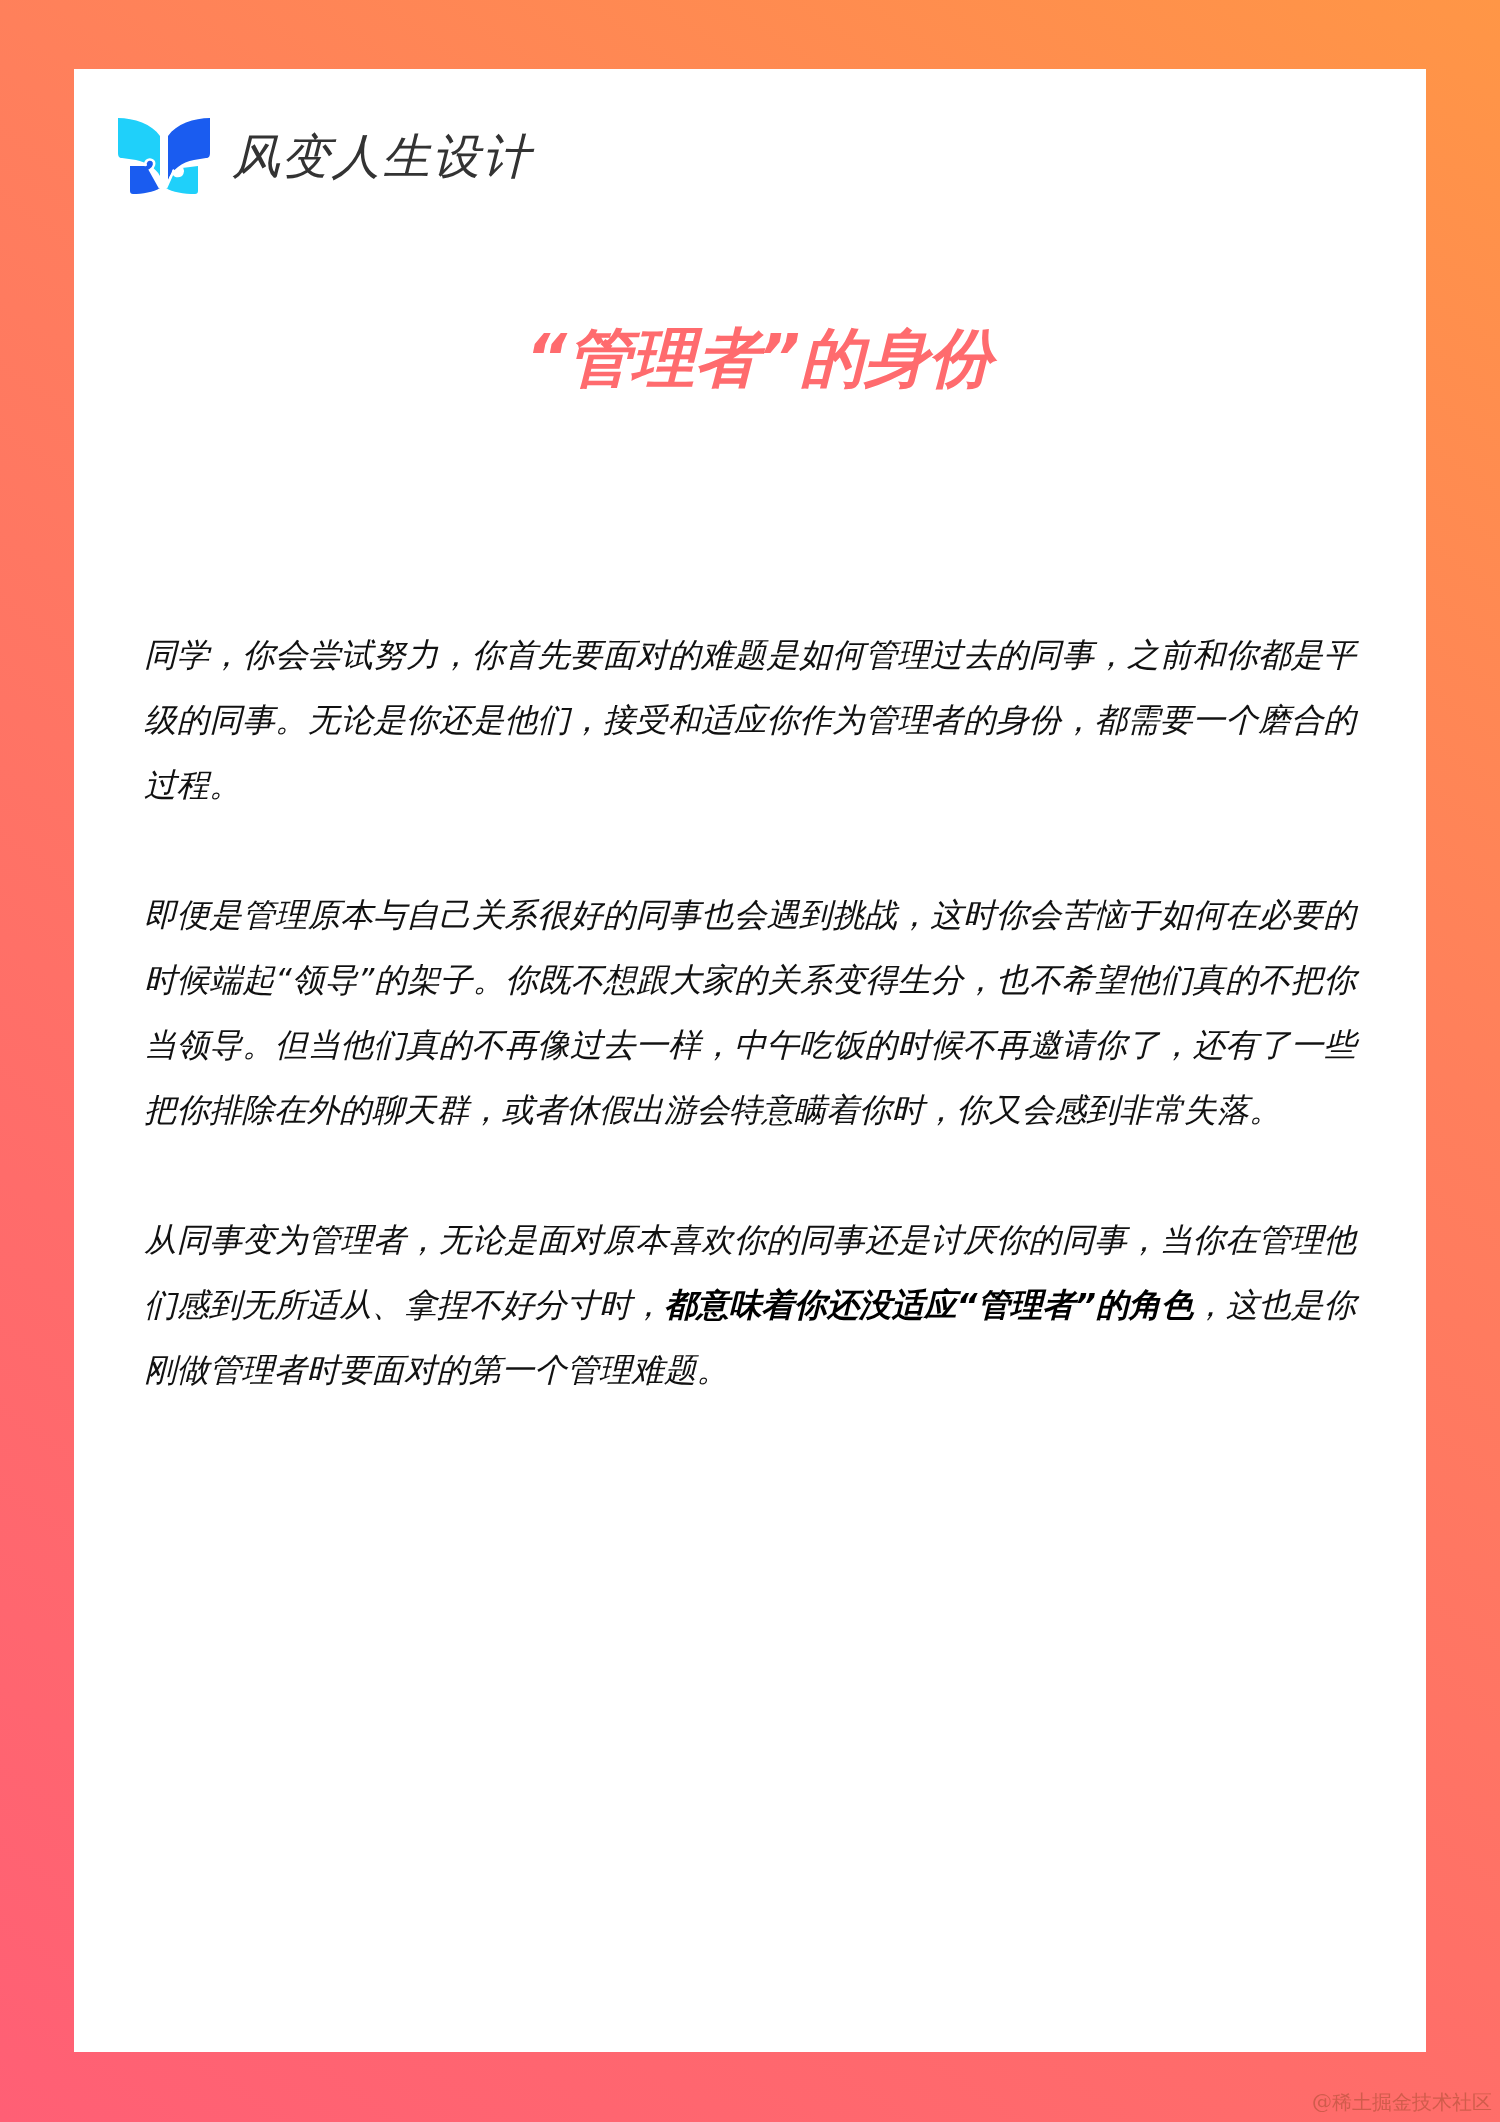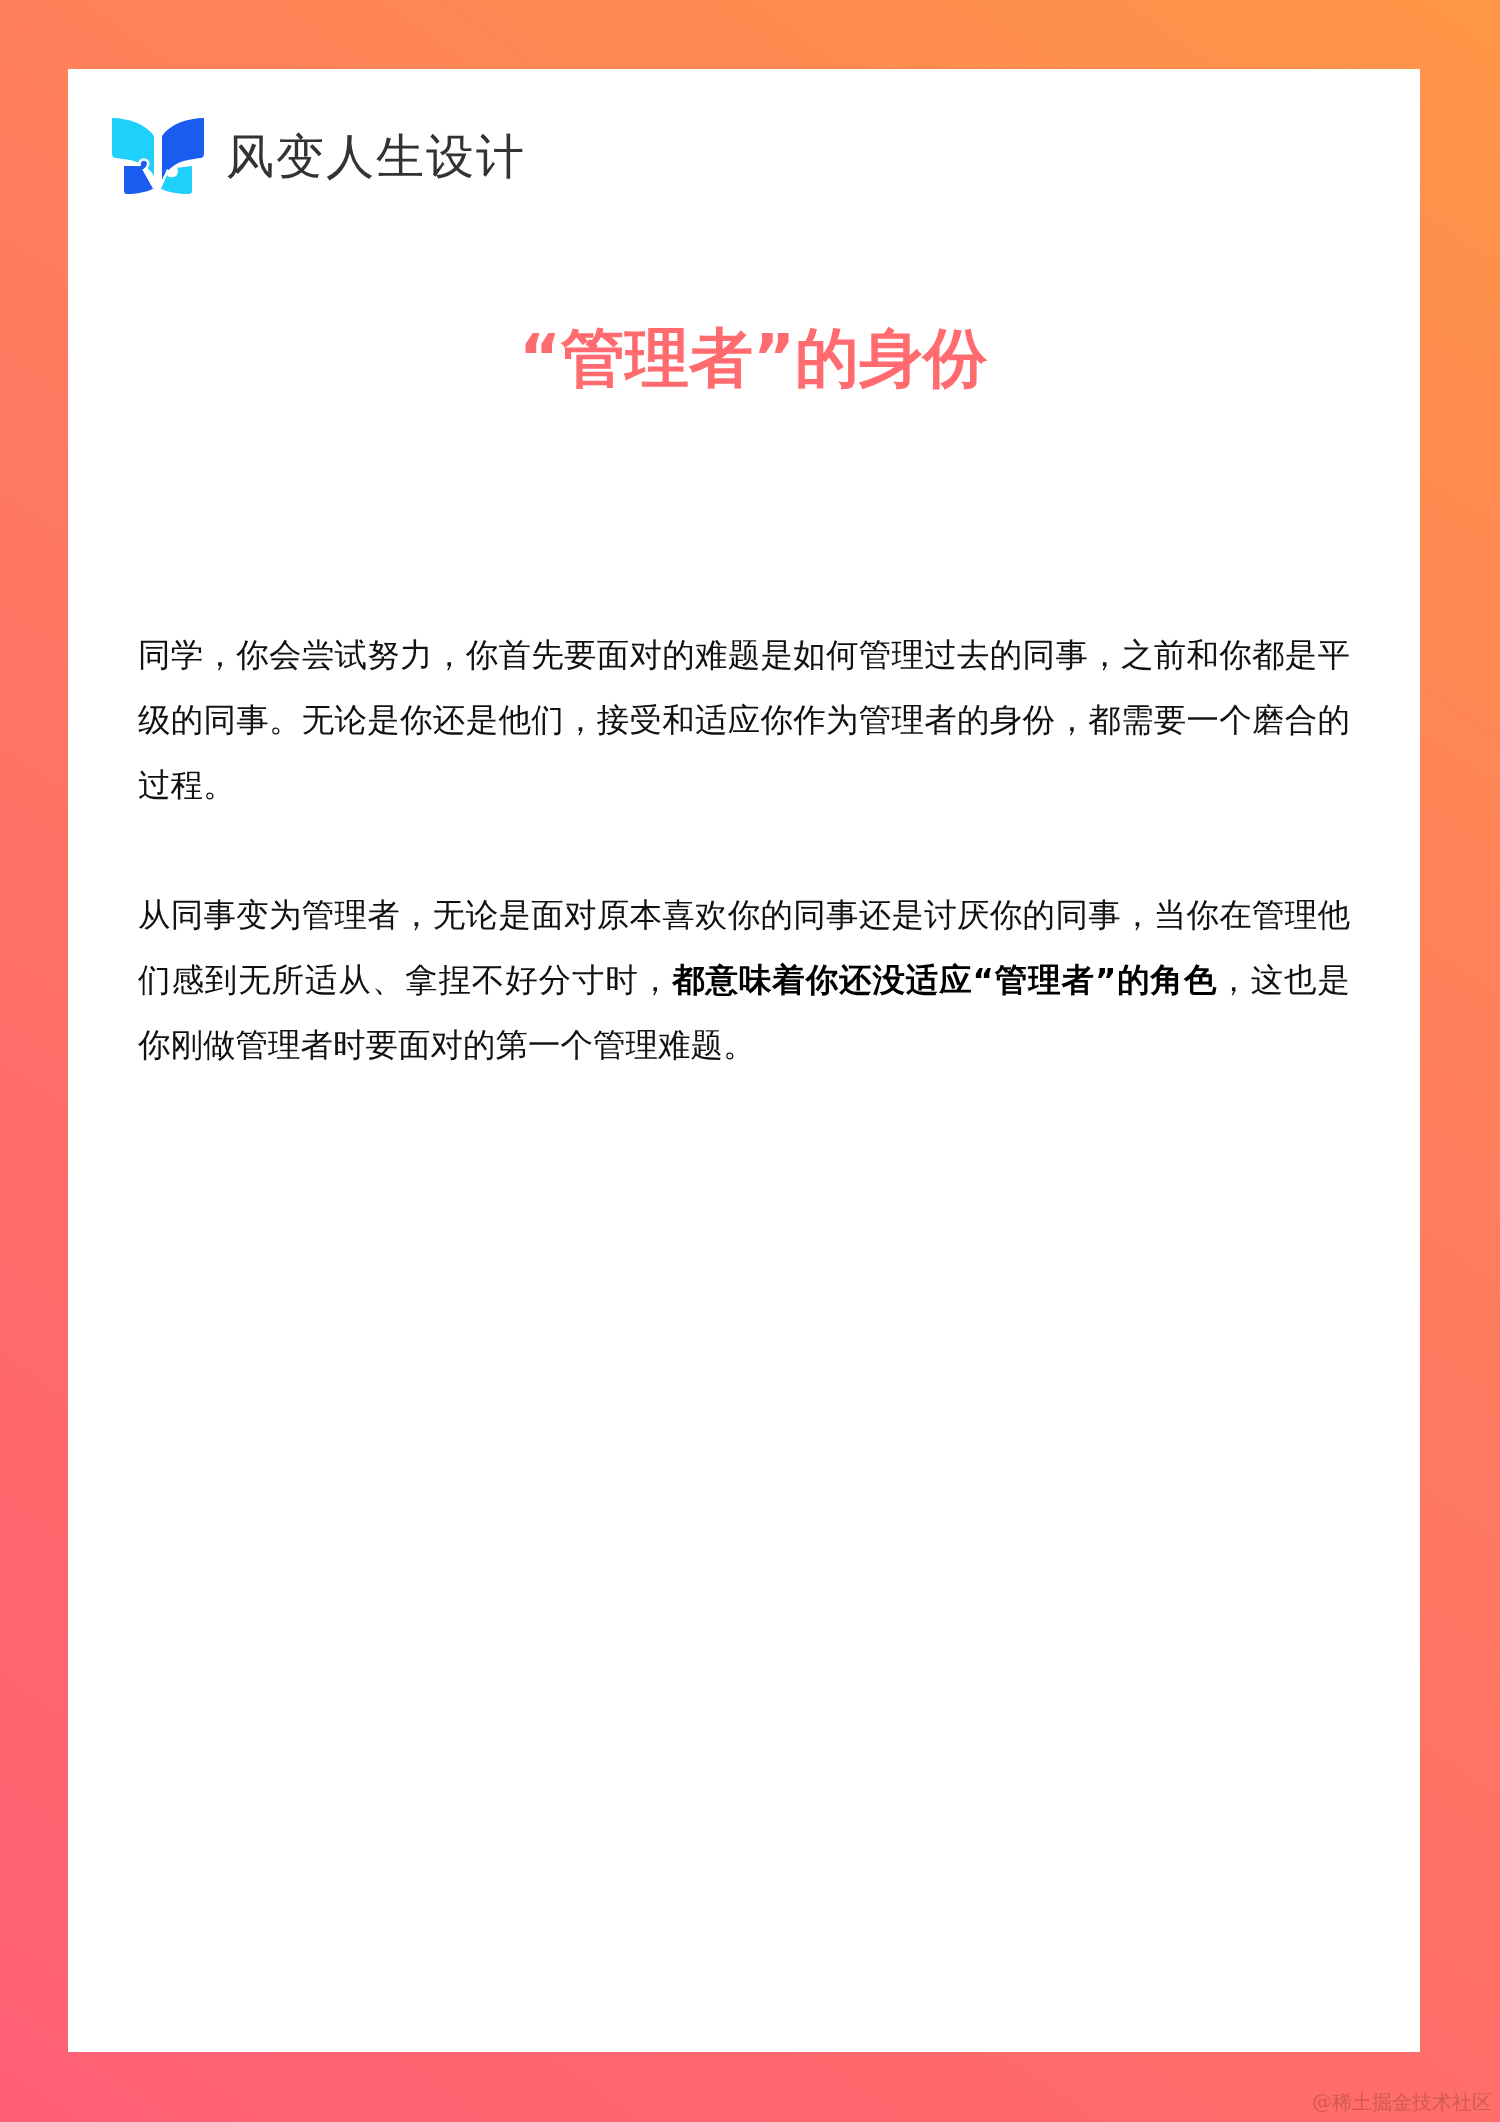--- a/index.html
+++ b/index.html
@@ -2,22 +2,23 @@
 <html><head>
 <meta charset="utf-8">
 <style>
   html, body { margin: 0; padding: 0; }
   body {
     width: 1500px; height: 2122px; position: relative; overflow: hidden;
     background: linear-gradient(35deg, #ff5f75 0%, #ff6c6a 30%, #ff7f5c 65%, #ff9646 100%);
     font-family: "DejaVu Sans", "Liberation Sans", sans-serif;
   }
   .card {
-    position: absolute; left: 68px; top: 69px; width: 1352px; height: 1983px;
+    position: absolute; left: 74px; top: 69px; width: 1352px; height: 1983px;
     background: #ffffff;
+    font-style: italic;
   }
   .brand {
     position: absolute; left: 42px; top: 47px; height: 80px;
     display: flex; align-items: center;
   }
   .brand-logo { width: 96px; height: 80px; display: block; }
   .brand-name {
     margin-left: 20px; font-size: 48px; color: #333333; letter-spacing: 2px;
     font-weight: 500; line-height: 1;
   }
@@ -63,17 +64,18 @@
     </svg>
     <span class="brand-name">风变人生设计</span>
   </div>
 
   <h1 class="title" style="color:#FF6B6E;">
     <span class="title-line indent">“管理者”的身份</span>
   </h1>
 
   <div class="article">
     <p>同学，你会尝试努力，你首先要面对的难题是如何管理过去的同事，之前和你都是平级的同事。无论是你还是他们，接受和适应你作为管理者的身份，都需要一个磨合的过程。</p>
+    <p>即便是管理原本与自己关系很好的同事也会遇到挑战，这时你会苦恼于如何在必要的时候端起“领导”的架子。你既不想跟大家的关系变得生分，也不希望他们真的不把你当领导。但当他们真的不再像过去一样，中午吃饭的时候不再邀请你了，还有了一些把你排除在外的聊天群，或者休假出游会特意瞒着你时，你又会感到非常失落。</p>
     <p><span>从同事变为管理者，无论是面对原本喜欢你的同事还是讨厌你的同事，当你在管理他们感到无所适从、拿捏不好分寸时，</span><span class="strong">都意味着你还没适应“管理者”的角色</span><span>，这也是你刚做管理者时要面对的第一个管理难题。</span></p>
   </div>
 </div>
 
 <div class="watermark">@稀土掘金技术社区</div>
 
 </body></html>

